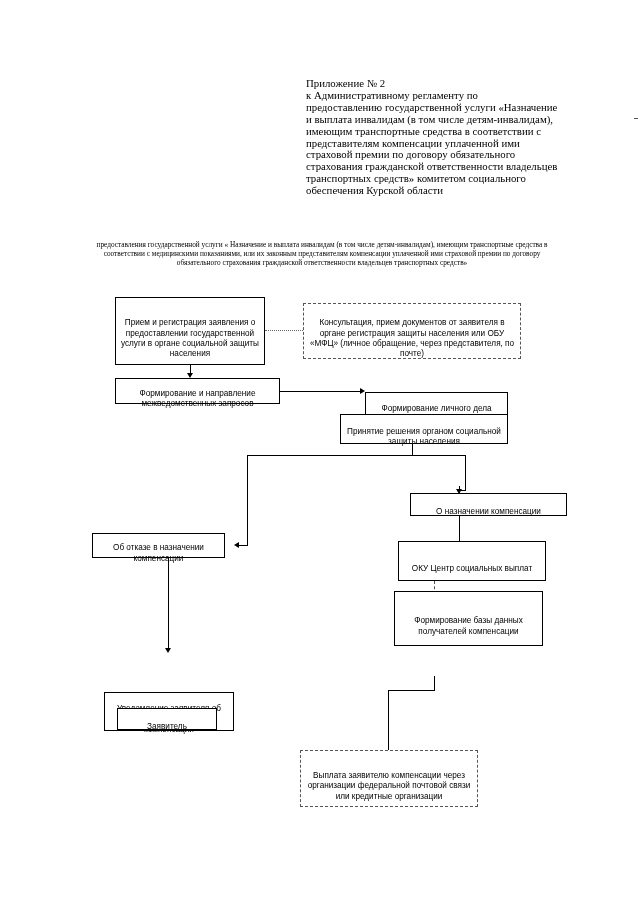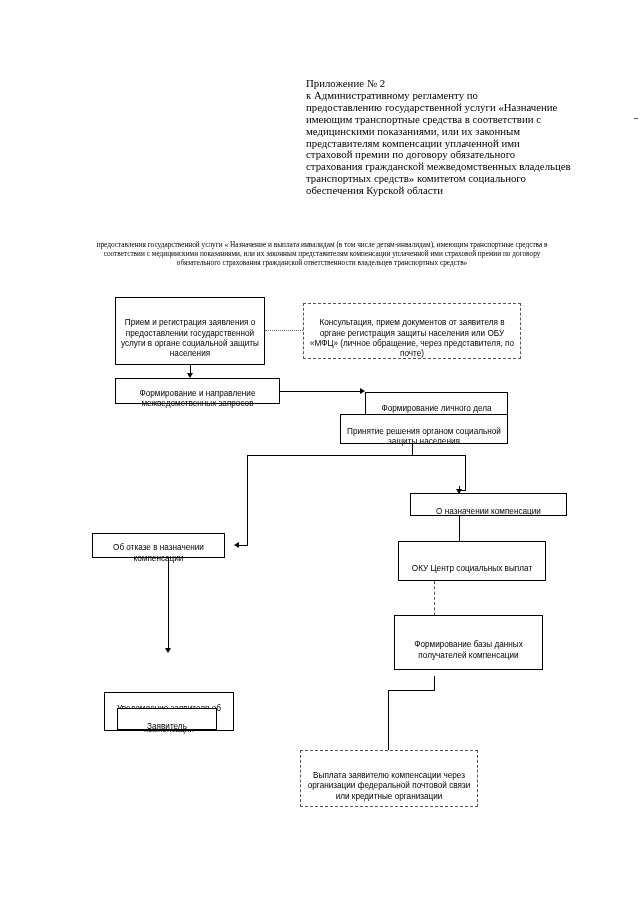--- a/index.html
+++ b/index.html
@@ -153,25 +153,25 @@
 <body>
 
 <div class="page">
 
   <div class="edge-mark"></div>
 
   <div class="appendix">
     <span class="ln">Приложение № 2</span>
     <span class="ln">к  Административному  регламенту  по</span>
     <span class="ln">предоставлению государственной услуги «Назначение</span>
+    <span class="ln">и выплата  инвалидам (в том числе детям-инвалидам),</span>
     <span class="ln">имеющим транспортные  средства  в  соответствии с</span>
-    <span class="ln">медицинскими  показаниями, или их законным</span>
     <span class="ln">представителям компенсации  уплаченной  ими</span>
     <span class="ln">страховой  премии  по договору  обязательного</span>
-    <span class="ln">страхования  гражданской межведомственных  владельцев</span>
+    <span class="ln">страхования  гражданской ответственности  владельцев</span>
     <span class="ln">транспортных  средств» комитетом социального</span>
     <span class="ln">обеспечения  Курской области</span>
   </div>
 
   <div class="doc-subtitle">
     <span>предоставления государственной услуги « Назначение и выплата  инвалидам (в том числе детям-инвалидам),</span>
     <span>имеющим транспортные  средства  в  соответствии с медицинскими  показаниями, или их законным представителям</span>
     <span>компенсации  уплаченной  ими  страховой  премии  по договору  обязательного  страхования  гражданской</span>
     <span>ответственности  владельцев  транспортных  средств»</span>
   </div>
@@ -230,21 +230,21 @@
     </div>
 
     <div class="ln-v" style="left:459px; top:516px; height:25px;"></div>
 
     <div class="node" style="left:398px; top:541px; width:148px; height:40px;">
       <span class="txt">ОКУ Центр социальных выплат</span>
     </div>
 
     <div class="ln-dash-v" style="left:434px; top:581px; height:40px;"></div>
 
-    <div class="node" style="left:394px; top:615px; width:149px; height:55px;">
+    <div class="node" style="left:394px; top:591px; width:149px; height:55px;">
       <span class="txt">Формирование базы данных получателей компенсации</span>
     </div>
 
     <div class="ln-v" style="left:168px; top:558px; height:93px;"></div>
     <div class="arrow-d" style="left:165px; top:648px;"></div>
 
     <div class="node" style="left:104px; top:692px; width:130px; height:39px;">
       <span class="txt">Уведомление заявителя об отказе в назначении компенсации</span>
     </div>
 

